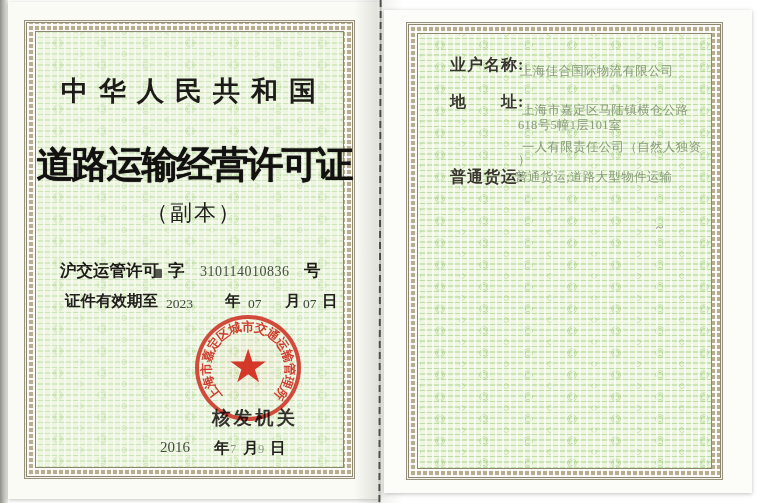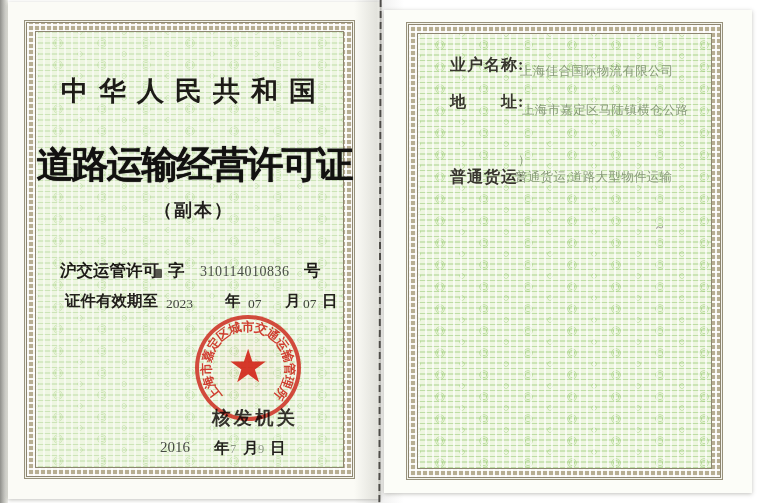--- a/index.html
+++ b/index.html
@@ -49,21 +49,21 @@
 
   .content{position:absolute;inset:0;z-index:3;}
 
   
   .country{position:absolute;left:0;right:0;top:71px;text-align:center;
     font-size:27px;font-weight:700;letter-spacing:11px;color:#1d1b17;}
   .cert-title{position:absolute;left:0;right:0;top:122px;text-align:center;
     font-family:"Liberation Sans",sans-serif;font-size:37px;font-weight:900;letter-spacing:-2px;
     color:#121110;text-shadow:0 0 1px #121110;margin-top:16px;}
   .cert-sub{position:absolute;left:0;right:0;top:196px;text-align:center;
-    font-size:18px;font-weight:700;letter-spacing:2px;color:#22201c;}
+    font-size:22px;font-weight:400;letter-spacing:2px;color:#22201c;}
 
   .license-line{position:absolute;left:0;top:258px;width:100%;height:26px;}
   .license-line .lp{position:absolute;left:52px;top:0;font-size:16.5px;font-weight:700;color:#1d1b17;}
   .license-line .smudge{position:absolute;left:146px;top:9px;width:8px;height:9px;background:#33312c;opacity:.8;filter:blur(.4px);border-radius:1px;}
   .license-line .zi{position:absolute;left:160px;top:0;font-size:16.5px;font-weight:700;color:#1d1b17;}
   .license-line .num{position:absolute;left:192px;top:4px;font-size:14px;letter-spacing:.5px;color:#474c44;}
   .license-line .hao{position:absolute;left:296px;top:0;font-size:16.5px;font-weight:700;color:#1d1b17;}
 
   .valid-line{position:absolute;left:0;top:289px;width:100%;height:24px;}
   .valid-line .vl{position:absolute;left:57px;top:0;font-size:15.5px;font-weight:700;color:#22201c;}
@@ -179,21 +179,23 @@
         <div class="guill"></div>
       </div>
     </div>
   </div>
   <div class="content">
     <div class="field-label" style="top:45px">业户名称:</div>
     <div class="field-value" style="left:136px;top:53px">上海佳合国际物流有限公司</div>
 
     <div class="field-label" style="top:82px">地　　址:</div>
     <div class="field-value" style="left:138px;top:92px">上海市嘉定区马陆镇横仓公路</div>
-
+    <div class="field-value" style="left:134px;top:107px">618号5幢1层101室</div>
+
+    <div class="field-value" style="left:138px;top:129px">一人有限责任公司（自然人独资</div>
     <div class="field-value" style="left:134px;top:142px">）</div>
 
     <div class="field-label" style="top:157px">普通货运:</div>
     <div class="field-value" style="left:131px;top:159px">普通货运;道路大型物件运输</div>
 
     <div class="pen-mark">~</div>
   </div>
 </div>
 
 </body></html>

